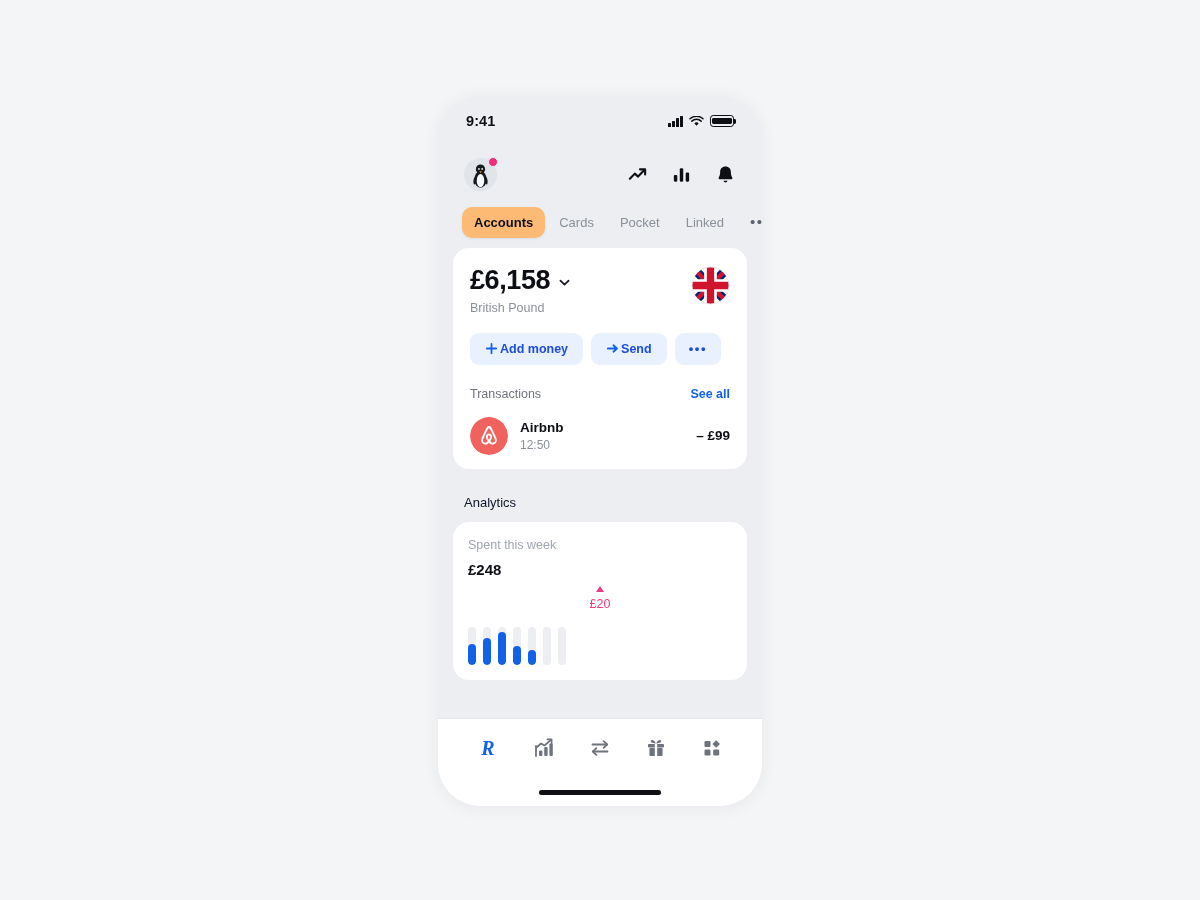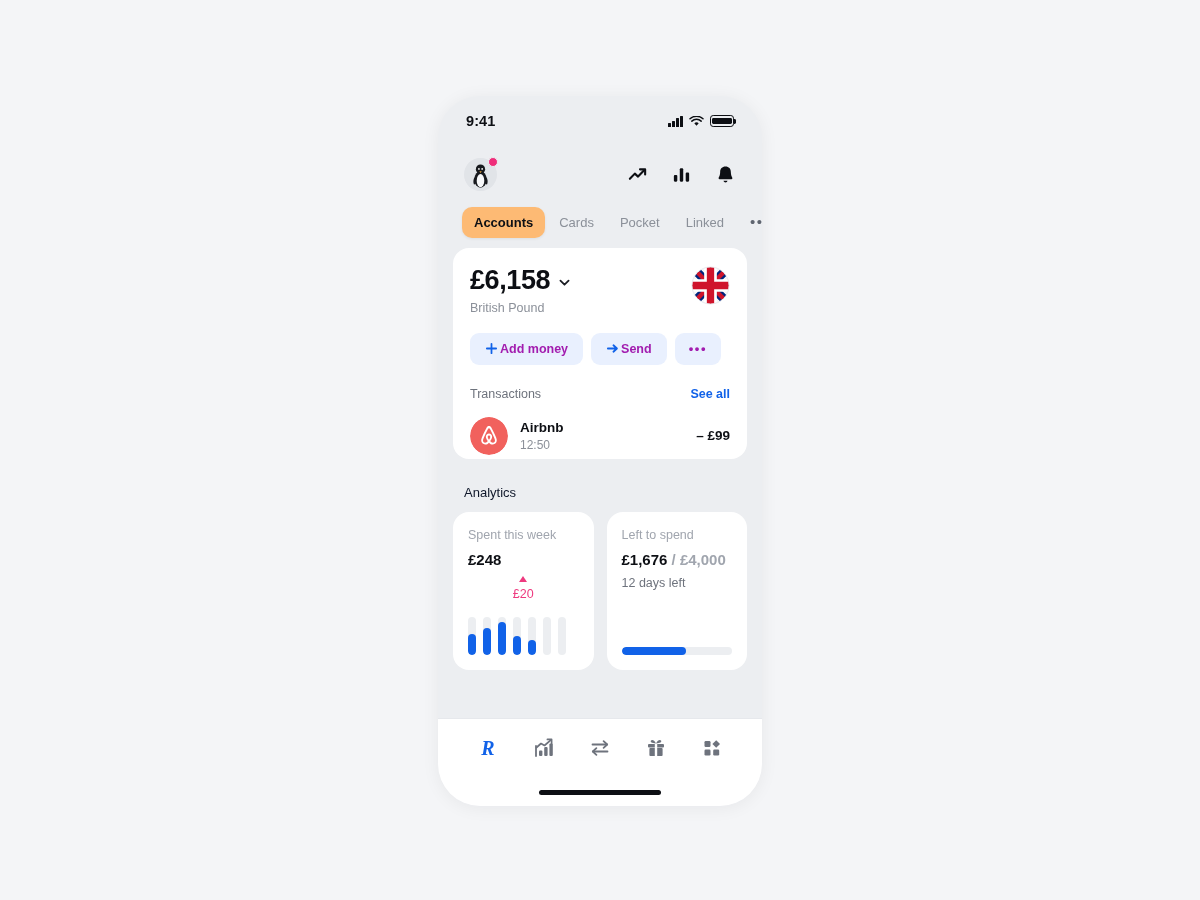--- a/index.html
+++ b/index.html
@@ -130,39 +130,39 @@
     padding: 6px 8px;
     cursor: pointer;
     line-height: 8px;
   }
 
   
   .account-card {
     margin: 8px 15px 0 15px;
     background: #ffffff;
     border-radius: 16px;
-    padding: 18px 17px 4px 17px;
+    padding: 18px 17px 14px 17px;
   }
   .bal-row { display: flex; align-items: flex-start; justify-content: space-between; }
   .balance {
     display: flex; align-items: center; gap: 8px;
     font-size: 27px; font-weight: bold;
     color: #0d0f14; letter-spacing: -.4px;
     line-height: 1.1;
     cursor: pointer;
   }
   .chev { width: 13px; height: 13px; color: #1a1d23; margin-top: 3px; }
   .currency { font-size: 12.5px; color: #8b9099; margin-top: 5px; }
   .flag { width: 39px; height: 39px; border-radius: 50%; overflow: hidden; display: block; flex: none; }
 
   .actions { display: flex; gap: 8px; margin-top: 18px; }
   .pill {
     display: flex; align-items: center; gap: 2px;
     background: #e9f0fe;
-    color: #a21caf;
+    color: #1d4ed8;
     font-size: 12.5px; font-weight: bold;
     border: none;
     border-radius: 9px;
     padding: 9px 15px;
     cursor: pointer;
     font-family: "Liberation Sans", sans-serif;
   }
   .pill svg { width: 13px; height: 13px; }
   .pill.dots { padding: 9px 14px; letter-spacing: 1.6px; font-size: 13px; line-height: 13px; }
 
@@ -415,30 +415,20 @@
             </div>
             <div class="bar-track" style="background: rgb(236, 238, 241);">
               <div class="bar-fill" style="height: 0%; background: rgb(17, 98, 232);"></div>
             </div>
             <div class="bar-track" style="background: rgb(236, 238, 241);">
               <div class="bar-fill" style="height: 0%; background: rgb(17, 98, 232);"></div>
             </div>
           </div>
       </div>
 
-      <div class="acard">
-        <div class="acard-label">Left to spend</div>
-        <div class="acard-value">
-          <span>£1,676</span><span class="muted"> / </span><span class="muted">£4,000</span>
-        </div>
-        <div class="acard-sub">12 days left</div>
-        <div class="prog-track">
-          <div class="prog-fill" id="prog" style="width: 58%;"></div>
-        </div>
-      </div>
 
     </div>
 
     <div class="bottom-nav">
       <div class="nav-item">
         <span class="nav-logo">R</span>
       </div>
       <div class="nav-item">
         <svg width="22" height="22" viewBox="0 0 22 22">
           <path d="M3 19 V9" stroke="#6e737d" stroke-width="1.8" stroke-linecap="round"></path>

